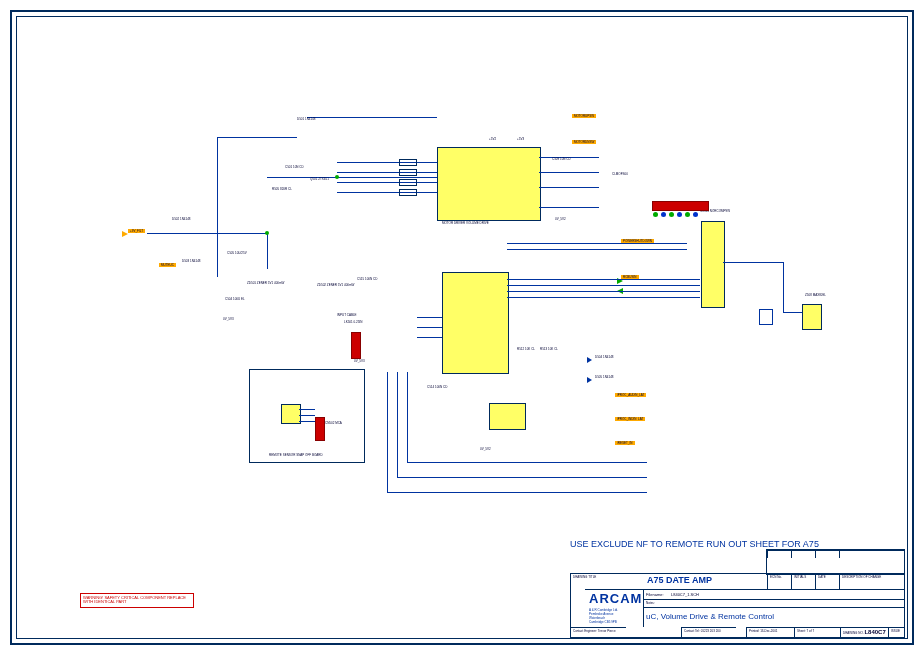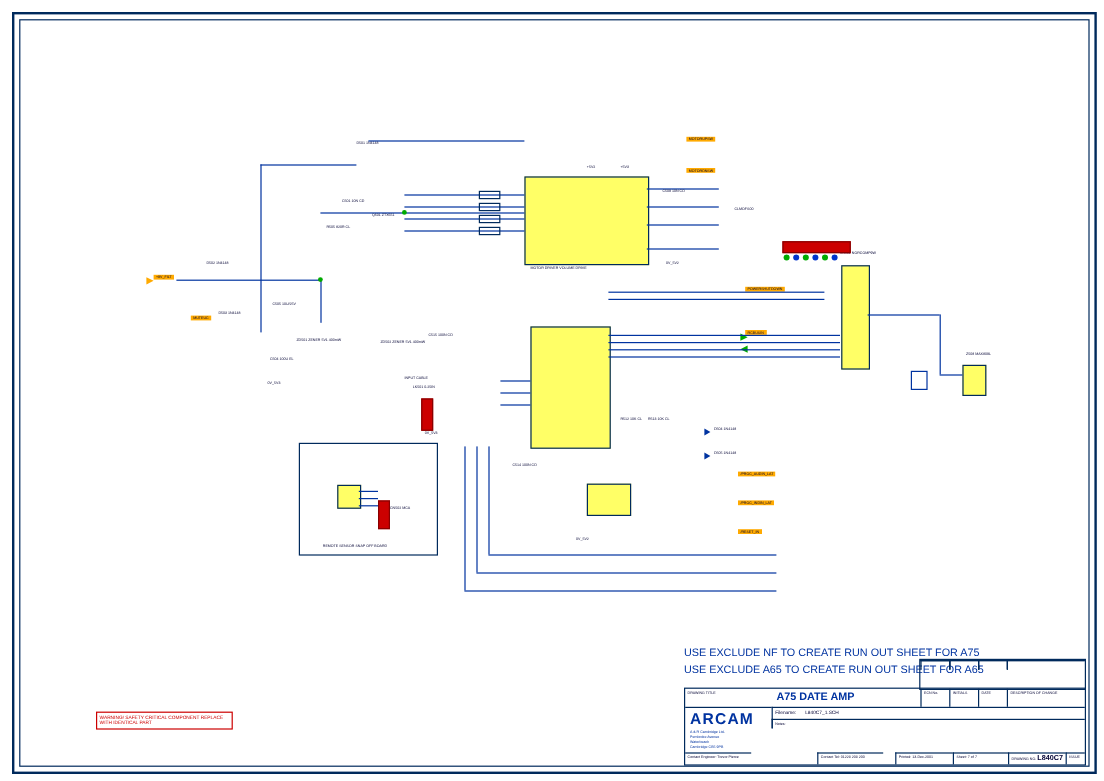--- a/index.html
+++ b/index.html
@@ -168,51 +168,53 @@
 <div class="txt" style="left:463px;top:430px">0V_5V2</div>
 <div class="txt" style="left:538px;top:200px">0V_5V2</div>
 <div class="txt" style="left:472px;top:120px">+5V2</div>
 <div class="txt" style="left:500px;top:120px">+5V3</div>
 
 <div class="tinybox" style="left:382px;top:142px;width:16px;height:5px"></div>
 <div class="tinybox" style="left:382px;top:152px;width:16px;height:5px"></div>
 <div class="tinybox" style="left:382px;top:162px;width:16px;height:5px"></div>
 <div class="tinybox" style="left:382px;top:172px;width:16px;height:5px"></div>
 
-<div class="note" style="left:553px;top:522px">USE EXCLUDE NF TO CREATE RUN OUT SHEET FOR A75</div>
-<div class="note" style="left:553px;top:536px">USE EXCLUDE A65 TO CREATE RUN OUT SHEET FOR A65</div>
+<div class="note" style="left:553px;top:522px">USE EXCLUDE NF TO REMOTE RUN OUT SHEET FOR A75</div>
 
 <div class="warn" style="left:63px;top:576px;width:108px">WARNING! SAFETY CRITICAL COMPONENT
 REPLACE WITH IDENTICAL PART</div>
 
 <div class="tb" style="left:553px;top:556px;width:333px;height:63px">
 
   <div class="tbcell" style="left:0;top:0;width:72px;height:15px;border-left:none;border-top:none;font-size:3px">DRAWING TITLE</div>
   <div class="title" style="left:76px;top:1px">A75 DATE AMP</div>
 
   <div class="tbcell" style="left:196px;top:0;width:24px;height:15px;border-top:none;font-size:3px">ECN No.</div>
   <div class="tbcell" style="left:220px;top:0;width:24px;height:15px;border-top:none;font-size:3px">INITIALS</div>
   <div class="tbcell" style="left:244px;top:0;width:24px;height:15px;border-top:none;font-size:3px">DATE</div>
   <div class="tbcell" style="left:268px;top:0;width:65px;height:15px;border-top:none;font-size:3px">DESCRIPTION OF CHANGE</div>
 
   <div class="tbcell" style="left:196px;top:-24px;width:24px;height:8px"></div>
 
-  <div class="tbcell" style="left:0;top:15px;width:72px;height:38px;border-left:none">
+  <div class="tbcell" style="left:14px;top:15px;width:72px;height:38px;border-left:none">
     <div class="brand" style="left:2px;top:0px;position:relative">ARCAM</div>
     <div class="txt" style="position:relative;left:2px;top:2px;white-space:pre-line;font-size:3px;color:#0033a0">A &amp; R Cambridge Ltd.
 Pembroke Avenue
 Waterbeach
 Cambridge CB5 9PB</div>
   </div>
   <div class="tbcell" style="left:72px;top:15px;width:261px;height:18px">
     <span class="txt" style="position:relative;font-size:4px">Filename:</span>
     <span class="txt" style="position:relative;left:6px;font-size:4px">L840C7_1.SCH</span>
   </div>
   <div class="tbcell" style="left:72px;top:25px;width:261px;height:8px;font-size:3px">
     <span>Notes:</span>
+  </div>
+  <div class="tbcell" style="left:72px;top:33px;width:261px;height:20px">
+    <div style="font-size:8px;color:#0033a0;padding-top:3px">uC, Volume Drive &amp; Remote Control</div>
   </div>
 
   <div class="tbcell" style="left:0;top:53px;width:55px;height:10px;border-left:none;font-size:3px"><span>Contact Engineer:</span> <span>Trevor Pierce</span></div>
   <div class="tbcell" style="left:110px;top:53px;width:55px;height:10px;font-size:3px"><span>Contact Tel:</span> <span>01223 203 200</span></div>
   <div class="tbcell" style="left:175px;top:53px;width:48px;height:10px;font-size:3px"><span>Printed:</span> <span>13-Dec-2001</span></div>
   <div class="tbcell" style="left:223px;top:53px;width:46px;height:10px;font-size:3px"><span>Sheet:</span> <span>7</span> <span>of</span> <span>7</span></div>
   <div class="tbcell" style="left:269px;top:53px;width:48px;height:10px;font-size:3px"><span>DRAWING NO.</span> <b style="font-size:6px">L840C7</b></div>
   <div class="tbcell" style="left:317px;top:53px;width:16px;height:10px;font-size:3px">ISSUE</div>
 </div>
 

